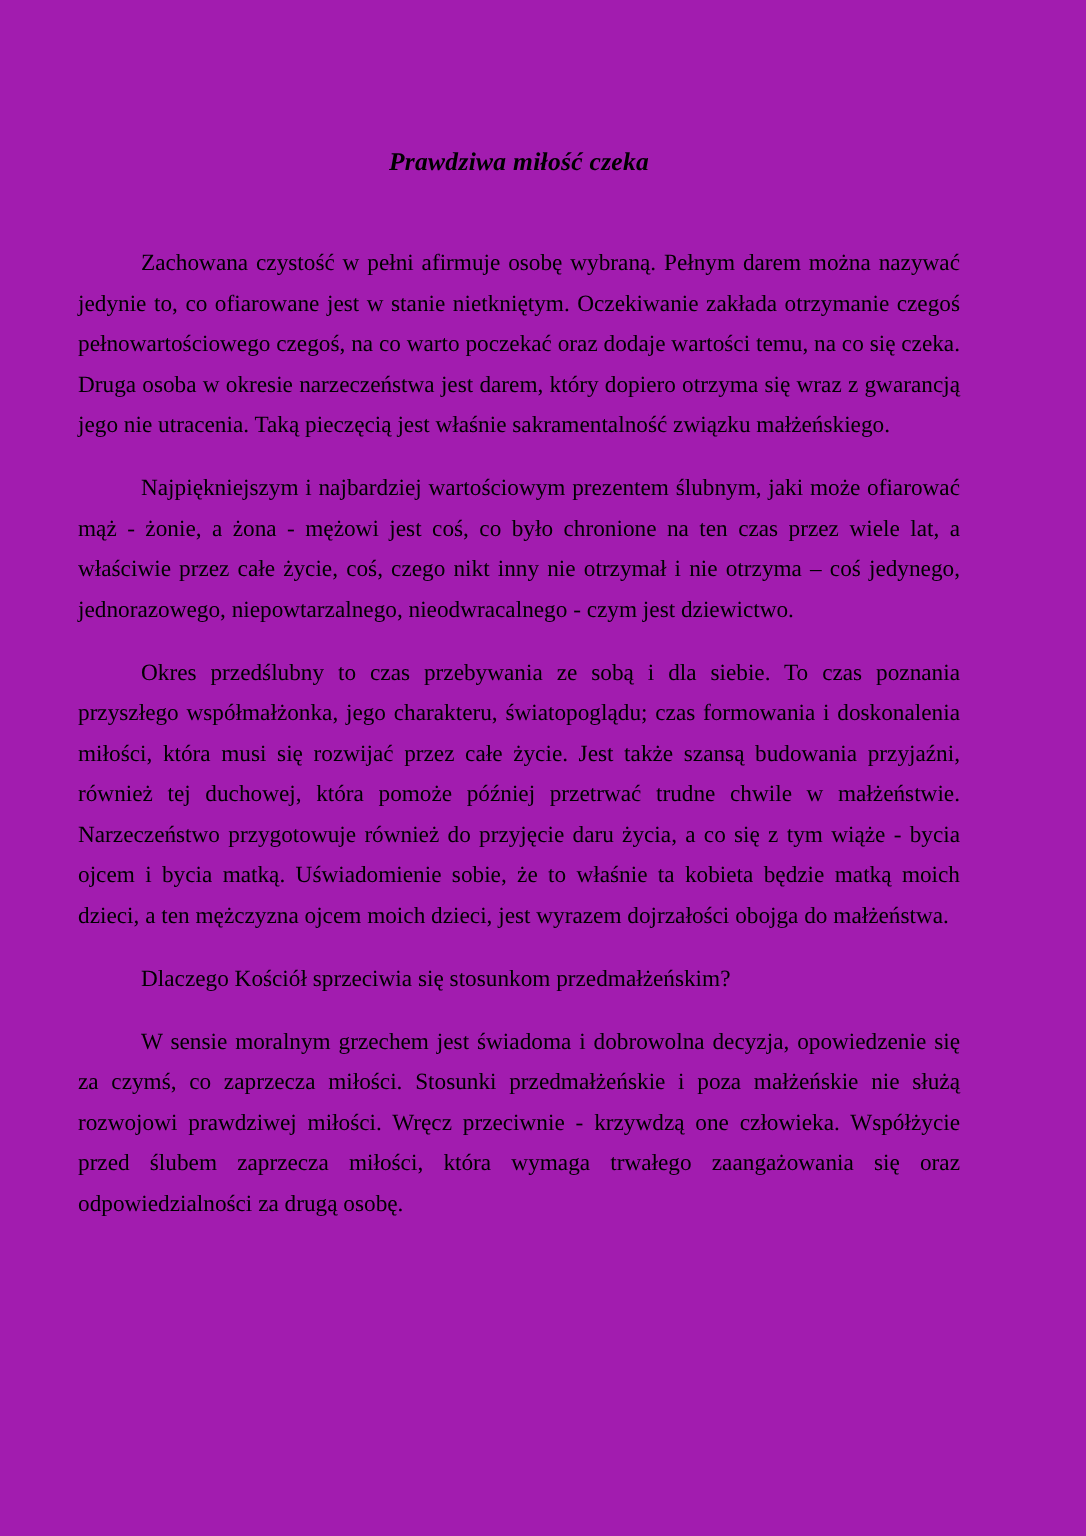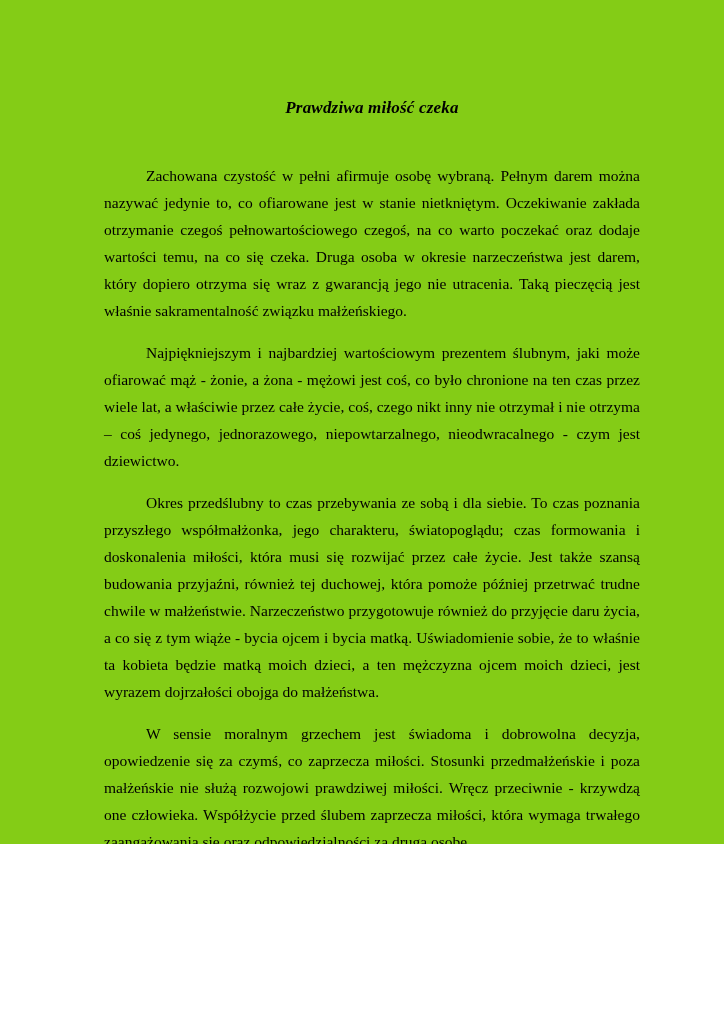--- a/index.html
+++ b/index.html
@@ -2,24 +2,24 @@
 <html><head>
 <meta charset="utf-8">
 <style>
   html, body {
     margin: 0;
     padding: 0;
     background: #ffffff;
   }
   .page {
     width: 724px;
-    height: 844px;
-    background: #84cc16;
+    height: 1024px;
+    background: #a21caf;
     box-sizing: border-box;
-    padding: 98px 84px 60px 104px;
+    padding: 98px 84px 60px 52px;
     font-family: "Liberation Serif", "DejaVu Serif", serif;
     color: #000000;
     overflow: hidden;
   }
   .title {
     font-size: 17px;
     font-weight: bold;
     font-style: italic;
     text-align: center;
     margin: 0 0 44px 0;
@@ -42,15 +42,16 @@
 <div class="page">
   <h1 class="title">Prawdziwa miłość czeka</h1>
 
 
   <p class="para">Zachowana czystość w pełni afirmuje osobę wybraną. Pełnym darem można nazywać jedynie to, co ofiarowane jest w stanie nietkniętym. Oczekiwanie zakłada otrzymanie czegoś pełnowartościowego czegoś, na co warto poczekać oraz dodaje wartości temu, na co się czeka. Druga osoba w okresie narzeczeństwa jest darem, który dopiero otrzyma się wraz z gwarancją jego nie utracenia. Taką pieczęcią jest właśnie sakramentalność związku małżeńskiego.</p>
 
   <p class="para">Najpiękniejszym i najbardziej wartościowym prezentem ślubnym, jaki może ofiarować mąż - żonie, a żona - mężowi jest coś, co było chronione na ten czas przez wiele lat, a właściwie przez całe życie, coś, czego nikt inny nie otrzymał i nie otrzyma – coś jedynego, jednorazowego, niepowtarzalnego, nieodwracalnego - czym jest dziewictwo.</p>
 
   <p class="para">Okres przedślubny to czas przebywania ze sobą i dla siebie. To czas poznania przyszłego współmałżonka, jego charakteru, światopoglądu; czas formowania i doskonalenia miłości, która musi się rozwijać przez całe życie. Jest także szansą budowania przyjaźni, również tej duchowej, która pomoże później przetrwać trudne chwile w małżeństwie. Narzeczeństwo przygotowuje również do przyjęcie daru życia, a co się z tym wiąże - bycia ojcem i bycia matką. Uświadomienie sobie, że to właśnie ta kobieta będzie matką moich dzieci, a ten mężczyzna ojcem moich dzieci, jest wyrazem dojrzałości obojga do małżeństwa.</p>
 
+  <p class="para question">Dlaczego Kościół sprzeciwia się stosunkom przedmałżeńskim?</p>
 
   <p class="para">W sensie moralnym grzechem jest świadoma i dobrowolna decyzja, opowiedzenie się za czymś, co zaprzecza miłości. Stosunki przedmałżeńskie i poza małżeńskie nie służą rozwojowi prawdziwej miłości. Wręcz przeciwnie - krzywdzą one człowieka. Współżycie przed ślubem zaprzecza miłości, która wymaga trwałego zaangażowania się oraz odpowiedzialności za drugą osobę.</p>
 </div>
 
 </body></html>

